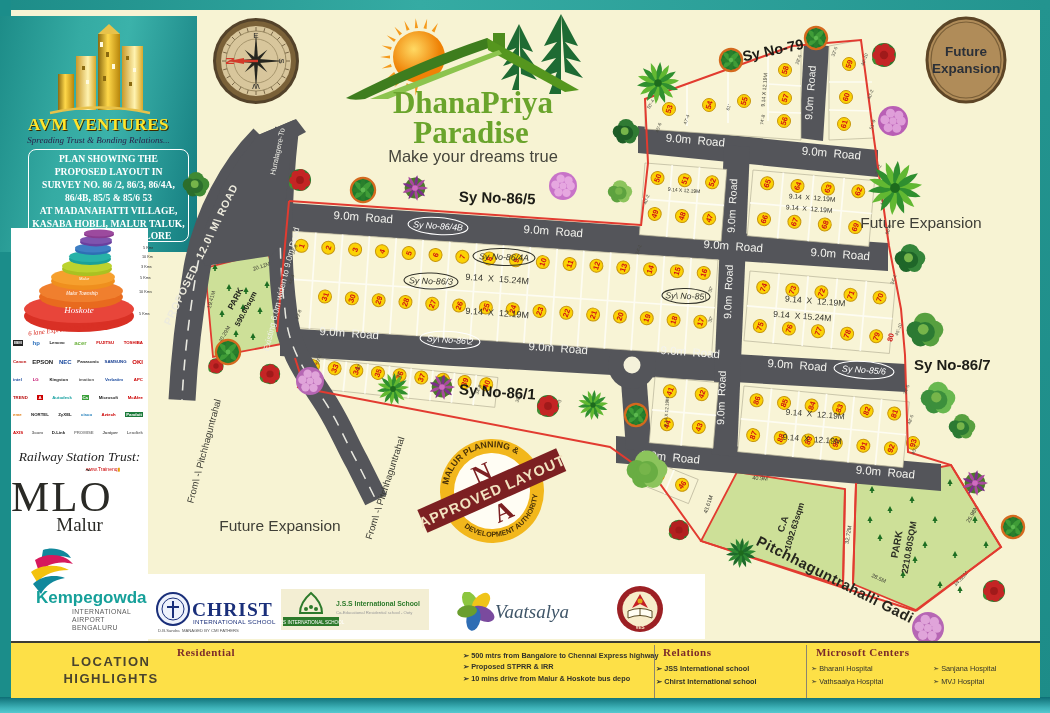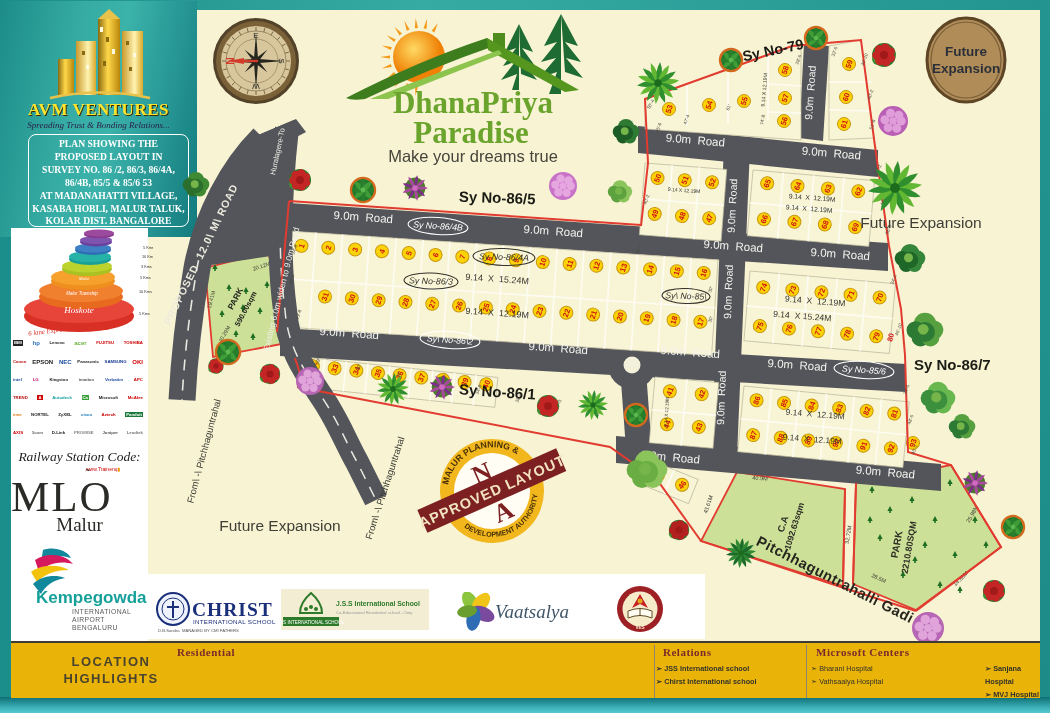--- a/index.html
+++ b/index.html
@@ -8,21 +8,21 @@
 <div class="abs" style="left:0;top:0;width:1050px;height:643px;background:#f7f3d3"></div>
 
 <div class="abs" style="left:0;top:0;width:1050px;height:10px;background:linear-gradient(90deg,#1d8c88,#35aba3 40%,#23948f)"></div>
 
 <div class="abs" style="left:1040px;top:0;width:10px;height:713px;background:linear-gradient(180deg,#23948f,#1d8c88)"></div>
 
 <div class="abs" style="left:0;top:0;width:11px;height:713px;background:#1b8d8a"></div>
 
 <div class="abs" style="left:0;top:697px;width:1050px;height:16px;background:linear-gradient(180deg,#0e6e75,#3fb4ba 70%,#55c9cf)"></div>
 
-<div class="abs" style="left:0;top:1px;width:197px;height:236px;background:linear-gradient(100deg,#1d8c88 0%,#35aba3 35%,#3bb2aa 55%,#137b7e 100%)">
+<div class="abs" style="left:0;top:16px;width:197px;height:236px;background:linear-gradient(100deg,#1d8c88 0%,#35aba3 35%,#3bb2aa 55%,#137b7e 100%)">
 
   <svg width="197" height="132" style="position:absolute;top:0;left:0">
     <defs>
         <linearGradient id="gold" x1="0" y1="0" x2="1" y2="0">
           <stop offset="0%" stop-color="#8a6a10"></stop>
           <stop offset="45%" stop-color="#ffd84a"></stop>
           <stop offset="100%" stop-color="#b8860b"></stop>
         </linearGradient>
     <linearGradient id="gold2" x1="0" y1="0" x2="1" y2="0">
           <stop offset="0%" stop-color="#c9992a"></stop>
@@ -1312,21 +1312,21 @@
   <div style="display:flex;justify-content:space-between">
       <span style="color:#c00">AXIS</span>
       <span style="color:#666">3com</span>
       <span>D-Link</span>
       <span style="color:#888">PROMISE</span>
       <span style="color:#555">Juniper</span>
       <span style="color:#777">Leadtek</span>
     </div>
 </div>
 
-<div class="abs" style="left:11px;top:449px;width:137px;text-align:center;font-family:'Liberation Serif',serif;font-style:italic;font-size:13.5px;color:#222">Railway Station Code:</div>
+<div class="abs" style="left:11px;top:449px;width:137px;text-align:center;font-family:'Liberation Serif',serif;font-style:italic;font-size:13.5px;color:#222">Railway Station Trust:</div>
 <div class="abs" style="left:86px;top:466px;font-size:5px;color:#c00">www.Trainenq<span style="color:#e8a000">▮</span></div>
 
 <div class="abs" style="left:11px;top:472px;width:137px;font-family:'Liberation Serif',serif;font-size:43px;color:#2a2a26;letter-spacing:2px">ML<span style="position:relative">O<span style="position:absolute;left:6px;top:-6px;font-size:14px">˜</span></span></div>
 <div class="abs" style="left:11px;top:514px;width:137px;text-align:center;font-family:'Liberation Serif',serif;font-size:19px;color:#2a2a26">Malur</div>
 
 <svg class="abs" width="190" height="100" style="left:11px;top:536px">
   <g transform="translate(36,30)">
     <path d="M-4,-16 C6,-20 20,-16 24,-8 C12,-12 2,-10 -6,-4 Z" fill="#11889c"></path>
     <path d="M-12,-6 C0,-14 18,-12 26,-2 C12,-6 0,-2 -8,6 Z" fill="#d6195c"></path>
     <path d="M-16,6 C-6,-2 12,-2 22,4 C8,4 -2,8 -10,16 Z" fill="#f3c20d"></path>
@@ -1373,26 +1373,27 @@
 <svg class="abs" width="56" height="52" style="left:614px;top:585px">
   <circle cx="26" cy="24" r="23" fill="#9c2024"></circle>
   <circle cx="26" cy="24" r="17.5" fill="#f7ecca"></circle>
   <path d="M26,9 L34,23 L26,19 L18,23 Z" fill="#c42025"></path>
   <circle cx="26" cy="16" r="2.5" fill="#e0a818"></circle>
   <path d="M14,26 Q26,21 38,26 L38,33 Q26,28 14,33 Z" fill="#fffdf2" stroke="#4a3a10" stroke-width="0.9"></path>
   <line x1="26" y1="23.5" x2="26" y2="31" stroke="#4a3a10" stroke-width="0.9"></line>
   <text x="26" y="44" text-anchor="middle" font-size="4.6" font-weight="bold" fill="#f7ecca">VES</text>
 </svg>
 
-<div class="abs" style="left:11px;top:641px;width:1029px;height:57px;background:#eab308;border-top:2.5px solid #3c3c34">
+<div class="abs" style="left:11px;top:641px;width:1029px;height:57px;background:#fde047;border-top:2.5px solid #3c3c34">
 
   <div class="abs" style="left:18px;top:10px;width:164px;text-align:center;font-size:13px;font-weight:bold;color:#4a442e;letter-spacing:1.5px;line-height:17px">LOCATION<br>HIGHLIGHTS</div>
 
   <div class="abs" style="left:166px;top:3px;font-size:11px;font-weight:bold;color:#7b2a2a;font-family:'Liberation Serif',serif;letter-spacing:0.5px">Residential</div>
+  <div class="abs" style="left:452px;top:7px;font-size:7.3px;font-weight:bold;color:#33332b;line-height:11.3px">➣ 500 mtrs from Bangalore to Chennai Express highway<br>➣ Proposed STPRR &amp; IRR<br>➣ 10 mins drive from Malur &amp; Hoskote bus depo</div>
   <div class="abs" style="left:643px;top:2px;width:1px;height:53px;background:#8a8570"></div>
 
   <div class="abs" style="left:652px;top:3px;font-size:11px;font-weight:bold;color:#7b2a2a;font-family:'Liberation Serif',serif;letter-spacing:0.5px">Relations</div>
   <div class="abs" style="left:645px;top:19px;font-size:7.3px;font-weight:bold;color:#33332b;line-height:13px">➣ JSS International school<br>➣ Chirst International school</div>
   <div class="abs" style="left:795px;top:2px;width:1px;height:53px;background:#8a8570"></div>
 
   <div class="abs" style="left:805px;top:3px;font-size:11px;font-weight:bold;color:#7b2a2a;font-family:'Liberation Serif',serif;letter-spacing:0.5px">Microsoft Centers</div>
   <div class="abs" style="left:800px;top:19px;font-size:7.3px;font-weight:normal;color:#33332b;line-height:13px">➣ Bharani Hospital<br>➣ Vathsaalya Hospital</div>
-  <div class="abs" style="left:974px;top:19px;font-size:7.3px;font-weight:bold;color:#33332b;line-height:13px">➣ Sanjana Hospital<br>➣ MVJ Hospital</div>
+  <div class="abs" style="left:922px;top:19px;font-size:7.3px;font-weight:normal;color:#33332b;line-height:13px">➣ Sanjana Hospital<br>➣ MVJ Hospital</div>
 </div>
 </body></html>

